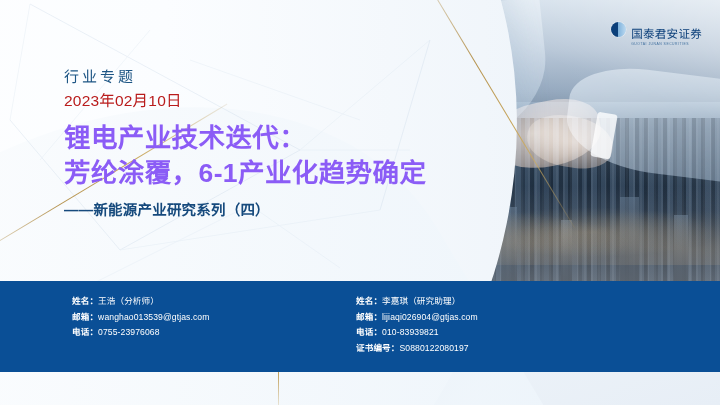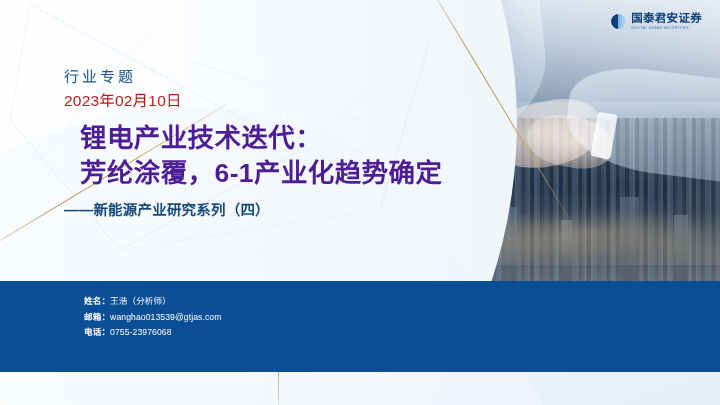--- a/index.html
+++ b/index.html
@@ -206,24 +206,25 @@
     width: 15px;
     height: 15px;
     border-radius: 50%;
     background: linear-gradient(90deg, #0b3f7a 0%, #0b3f7a 48%, #7fb3dd 48%, #bcd9f0 100%);
     flex: none;
     box-shadow: 0 0 0 .5px rgba(255,255,255,.5);
   }
   .logo-text { display: flex; flex-direction: column; line-height: 1; }
   .logo-cn {
     font-size: 11.5px;
-    font-weight: 700;
+    font-weight: 400;
     color: #0b3f7a;
     letter-spacing: .3px;
     white-space: nowrap;
+    margin-top: 16px;
   }
   .logo-en {
     font-size: 3.4px;
     color: #3f6f9e;
     letter-spacing: .5px;
     margin-top: 2px;
     white-space: nowrap;
     transform: scale(1, 1.05);
     transform-origin: left top;
   }
@@ -247,25 +248,24 @@
     color: #b91c1c;
     letter-spacing: .2px;
     line-height: 1.5;
     margin-top: 1px;
     font-weight: 400;
   }
   .title {
     margin-top: 9px;
     font-size: 26.5px;
     font-weight: 700;
-    color: #4c1d95;
+    color: #8b5cf6;
     line-height: 1.32;
     letter-spacing: .4px;
     white-space: nowrap;
-    margin-left: 16px;
   }
   .subtitle {
     margin-top: 7px;
     font-size: 14.5px;
     font-weight: 700;
     color: #164a7d;
     letter-spacing: .2px;
     white-space: nowrap;
   }
 
@@ -276,21 +276,21 @@
     right: 0;
     top: 281px;
     height: 91px;
     background: #0a4f96;
     z-index: 25;
   }
   .band-inner {
     position: absolute;
     inset: 0;
     display: flex;
-    padding: 13px 0 0 12px;
+    padding: 13px 0 0 0;
   }
   .contact {
     color: #ffffff;
     font-size: 8.6px;
     line-height: 1.82;
     letter-spacing: .1px;
   }
   .contact.left  { margin-left: 72px; width: 280px; }
   .contact.right { margin-left: 4px;  width: 300px; }
   .contact .row { white-space: nowrap; }
@@ -368,16 +368,30 @@
           <span class="lbl">姓名：</span><span>王浩（分析师）</span>
         </div>
         <div class="row">
           <span class="lbl">邮箱：</span><span>wanghao013539@gtjas.com</span>
         </div>
         <div class="row">
           <span class="lbl">电话：</span><span>0755-23976068</span>
         </div>
       </div>
 
+      <div class="contact right">
+        <div class="row">
+          <span class="lbl">姓名：</span><span>李嘉琪（研究助理）</span>
+        </div>
+        <div class="row">
+          <span class="lbl">邮箱：</span><span>lijiaqi026904@gtjas.com</span>
+        </div>
+        <div class="row">
+          <span class="lbl">电话：</span><span>010-83939821</span>
+        </div>
+        <div class="row">
+          <span class="lbl">证书编号：</span><span>S0880122080197</span>
+        </div>
+      </div>
     </div>
   </div>
 
 </div>
 
 </body></html>

